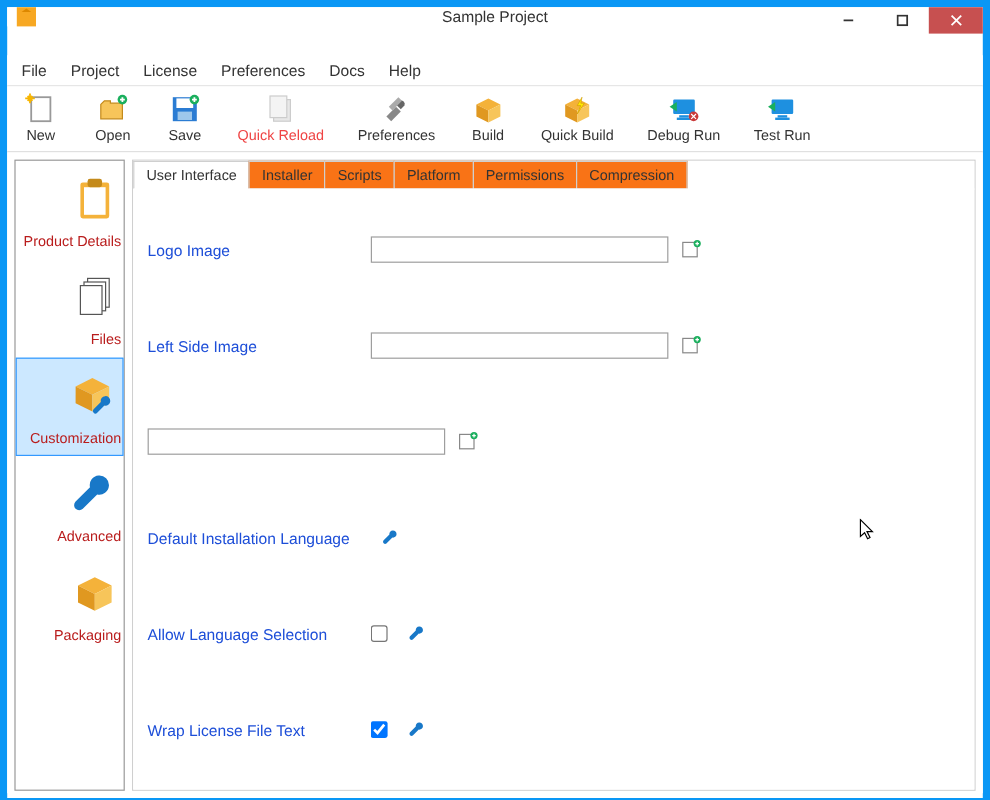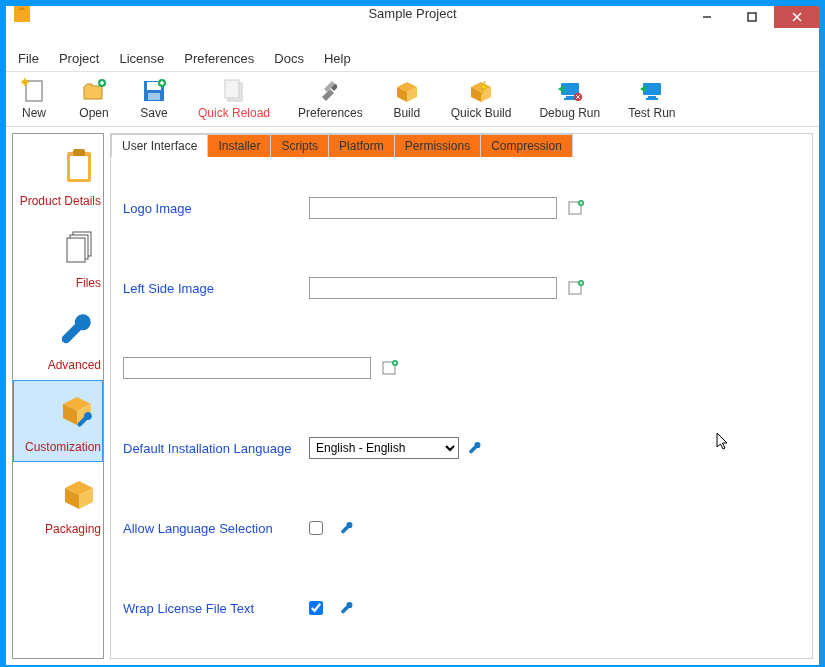--- a/index.html
+++ b/index.html
@@ -192,38 +192,38 @@
       <div class="sb-item">
         <span class="sicon">
             <svg width="40" height="40">
               <rect x="14" y="4" width="18" height="24" fill="#fff" stroke="#555"></rect>
               <rect x="11" y="7" width="18" height="24" fill="#fff" stroke="#555"></rect>
               <rect x="8" y="10" width="18" height="24" fill="#fff" stroke="#555"></rect>
             </svg>
           </span>
         <span>Files</span>
       </div>
-      <div class="sb-item">
-        <span class="sicon">
-            <svg width="40" height="40">
-              <path d="M10 32 l12 -12 a8 8 0 1 0 -6 -6 l-12 12 a4 4 0 0 0 6 6 z" fill="#1878c8"></path>
-            </svg>
-          </span>
-        <span>Advanced</span>
-      </div>
       <div class="sb-item active">
         <span class="sicon">
             <svg width="40" height="40">
               <path d="M4 12 l14 -7 l14 7 l-14 7 z" fill="#f4b23a"></path>
               <path d="M4 12 v14 l14 7 v-14 z" fill="#e09820"></path>
               <path d="M32 12 v14 l-14 7 v-14 z" fill="#f7c55a"></path>
               <path d="M22 34 l6 -6 a4 4 0 1 0 -3 -3 l-6 6 a2 2 0 0 0 3 3 z" fill="#1878c8"></path>
             </svg>
           </span>
         <span>Customization</span>
+      </div>
+      <div class="sb-item">
+        <span class="sicon">
+            <svg width="40" height="40">
+              <path d="M10 32 l12 -12 a8 8 0 1 0 -6 -6 l-12 12 a4 4 0 0 0 6 6 z" fill="#1878c8"></path>
+            </svg>
+          </span>
+        <span>Advanced</span>
       </div>
       <div class="sb-item">
         <span class="sicon">
             <svg width="40" height="40">
               <path d="M6 14 l14 -7 l14 7 l-14 7 z" fill="#f4b23a"></path>
               <path d="M6 14 v14 l14 7 v-14 z" fill="#e09820"></path>
               <path d="M34 14 v14 l-14 7 v-14 z" fill="#f7c55a"></path>
             </svg>
           </span>
         <span>Packaging</span>
@@ -271,23 +271,20 @@
               <svg width="18" height="18">
                 <rect x="2" y="3" width="12" height="12" fill="#fff" stroke="#888"></rect>
                 <circle cx="14" cy="4" r="3" fill="#1aaf5d"></circle>
                 <path d="M12.5 4 h3 M14 2.5 v3" stroke="#fff" stroke-width="1"></path>
               </svg>
             </span>
         </div>
 
         <div class="form-row">
           <div class="form-label">Default Installation Language</div>
-          <select class="select-input">
-            <option>English - English</option>
-          </select>
           <span class="aux-icon">
               <svg width="14" height="14">
                 <path d="M3 12 l5 -5 a3 3 0 1 0 -2.5 -2.5 l-5 5 a1.8 1.8 0 0 0 2.5 2.5 z" fill="#1878c8"></path>
               </svg>
             </span>
         </div>
 
         <div class="form-row">
           <div class="form-label">Allow Language Selection</div>
           <input class="chk" type="checkbox" style="">

